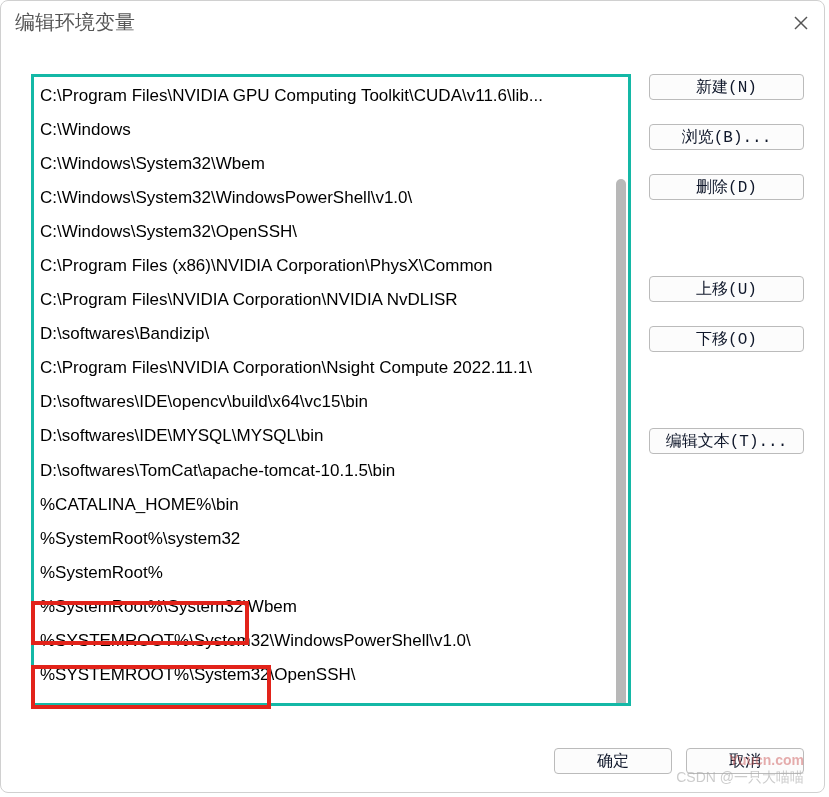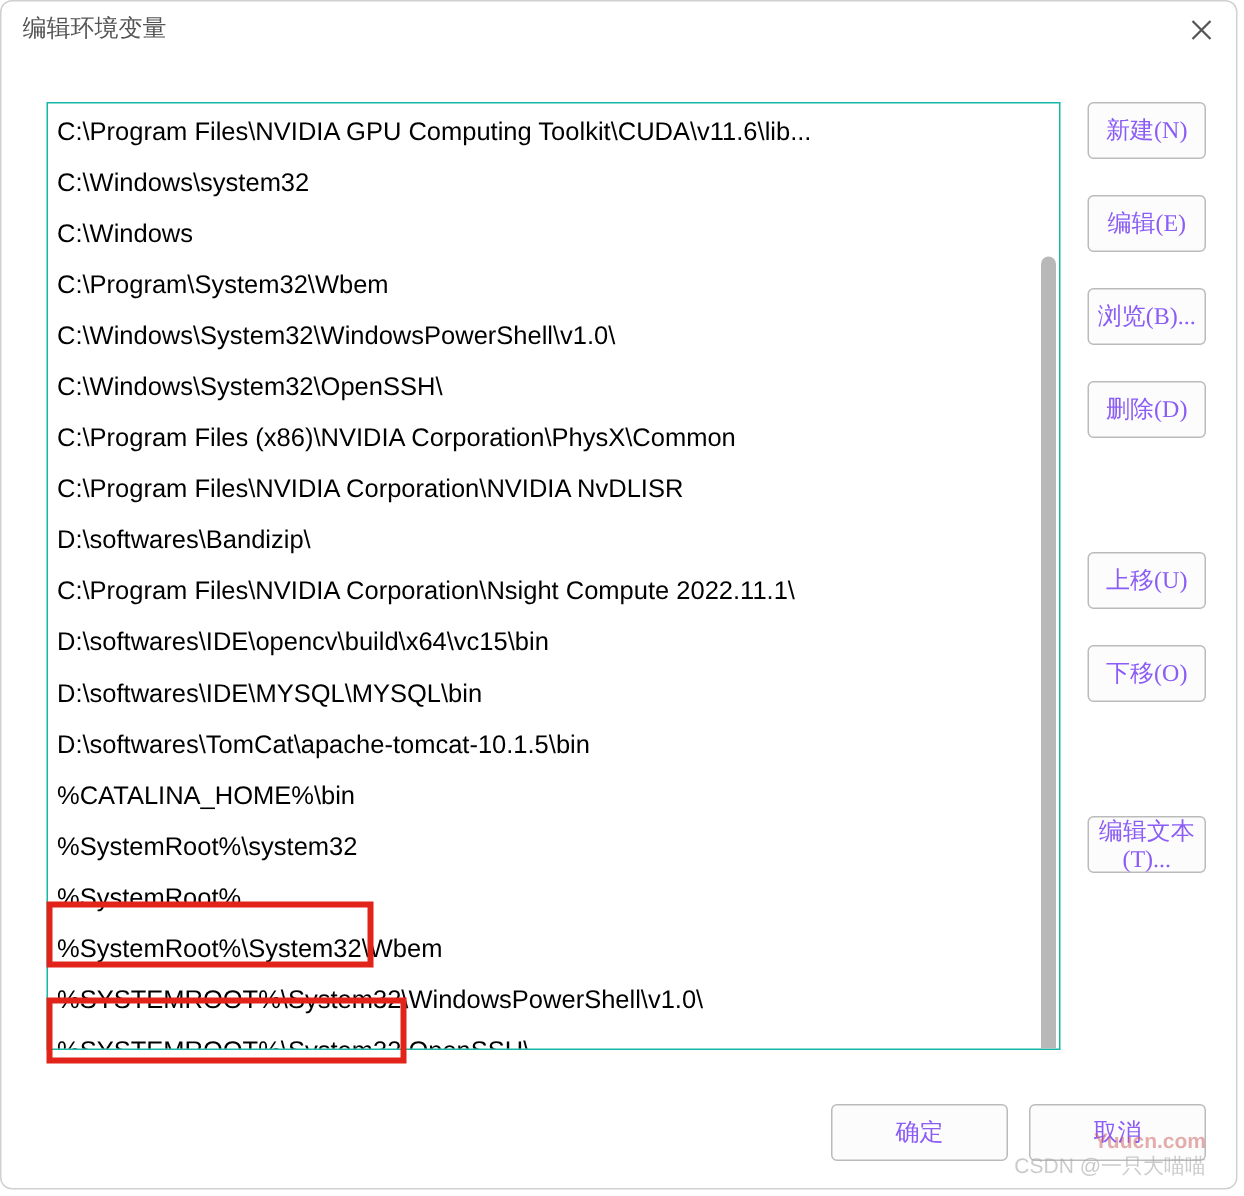--- a/index.html
+++ b/index.html
@@ -21,21 +21,21 @@
       display: flex;
       flex-direction: column;
       position: relative;
     }
     .titlebar {
       display: flex;
       align-items: center;
       justify-content: space-between;
       padding: 8px 14px 6px 14px;
       color: #555;
-      font-size: 16px;
+      font-size: 20px;
       font-family: Liberation Mono, monospace;
     }
     .close-btn {
       width: 18px;
       height: 18px;
       cursor: pointer;
       display: flex;
       align-items: center;
       justify-content: center;
     }
@@ -44,23 +44,23 @@
       flex: 1;
       display: flex;
       padding: 32px 20px 8px 30px;
       gap: 18px;
     }
     .list-wrap {
       flex: 1;
       position: relative;
     }
     .listbox {
-      width: 676px;
+      width: 600px;
       height: 632px;
-      border: 1px solid #14b8a6;
+      border: 3px solid #14b8a6;
       background: #fff;
       overflow: hidden;
       position: relative;
     }
     .list-inner {
       padding: 2px 0;
     }
     .list-item {
       padding: 3px 6px 3px 6px;
       font-size: 17px;
@@ -97,31 +97,31 @@
     .hl2 { left: 30px; top: 664px; width: 240px; height: 44px; }
     .side-buttons {
       display: flex;
       flex-direction: column;
       gap: 24px;
       width: 155px;
       padding-top: 0;
     }
     .btn-group-gap { height: 28px; }
     .btn {
-      height: 38px;
+      height: 26px;
       border: 1px solid #bbb;
       border-radius: 4px;
       background: #fcfcfc;
       font-size: 16px;
-      color: #8b5cf6;
+      color: #0f172a;
       cursor: pointer;
       display: flex;
       align-items: center;
       justify-content: center;
-      font-family: Liberation Serif, serif;
+      font-family: Liberation Mono, monospace;
     }
     .footer {
       display: flex;
       justify-content: flex-end;
       gap: 14px;
       padding: 4px 20px 18px 0;
     }
     .footer .btn { width: 118px; }
     .watermark {
       position: absolute;
@@ -147,23 +147,22 @@
           <line x1="13" y1="1" x2="1" y2="13"></line>
         </svg>
     </div>
   </div>
 
   <div class="body">
     <div class="list-wrap">
       <div class="listbox">
         <div class="list-inner" id="list-inner">
             <div class="list-item">C:\Program Files\NVIDIA GPU Computing Toolkit\CUDA\v11.6\lib...</div>
-            <div class="list-item">C:\Windows\system32</div>
             <div class="list-item">C:\Windows</div>
-            <div class="list-item">C:\Program\System32\Wbem</div>
+            <div class="list-item">C:\Windows\System32\Wbem</div>
             <div class="list-item">C:\Windows\System32\WindowsPowerShell\v1.0\</div>
             <div class="list-item">C:\Windows\System32\OpenSSH\</div>
             <div class="list-item">C:\Program Files (x86)\NVIDIA Corporation\PhysX\Common</div>
             <div class="list-item">C:\Program Files\NVIDIA Corporation\NVIDIA NvDLISR</div>
             <div class="list-item">D:\softwares\Bandizip\</div>
             <div class="list-item">C:\Program Files\NVIDIA Corporation\Nsight Compute 2022.11.1\</div>
             <div class="list-item">D:\softwares\IDE\opencv\build\x64\vc15\bin</div>
             <div class="list-item">D:\softwares\IDE\MYSQL\MYSQL\bin</div>
             <div class="list-item">D:\softwares\TomCat\apache-tomcat-10.1.5\bin</div>
             <div class="list-item">%CATALINA_HOME%\bin</div>
@@ -174,21 +173,20 @@
             <div class="list-item">%SYSTEMROOT%\System32\OpenSSH\</div>
           </div>
         <div class="scrollbar">
           <div class="scroll-thumb"></div>
         </div>
       </div>
     </div>
 
     <div class="side-buttons">
       <button class="btn">新建(N)</button>
-      <button class="btn">编辑(E)</button>
       <button class="btn">浏览(B)...</button>
       <button class="btn">删除(D)</button>
       <div class="btn-group-gap"></div>
       <button class="btn">上移(U)</button>
       <button class="btn">下移(O)</button>
       <div class="btn-group-gap"></div>
       <button class="btn">编辑文本(T)...</button>
     </div>
   </div>
 

